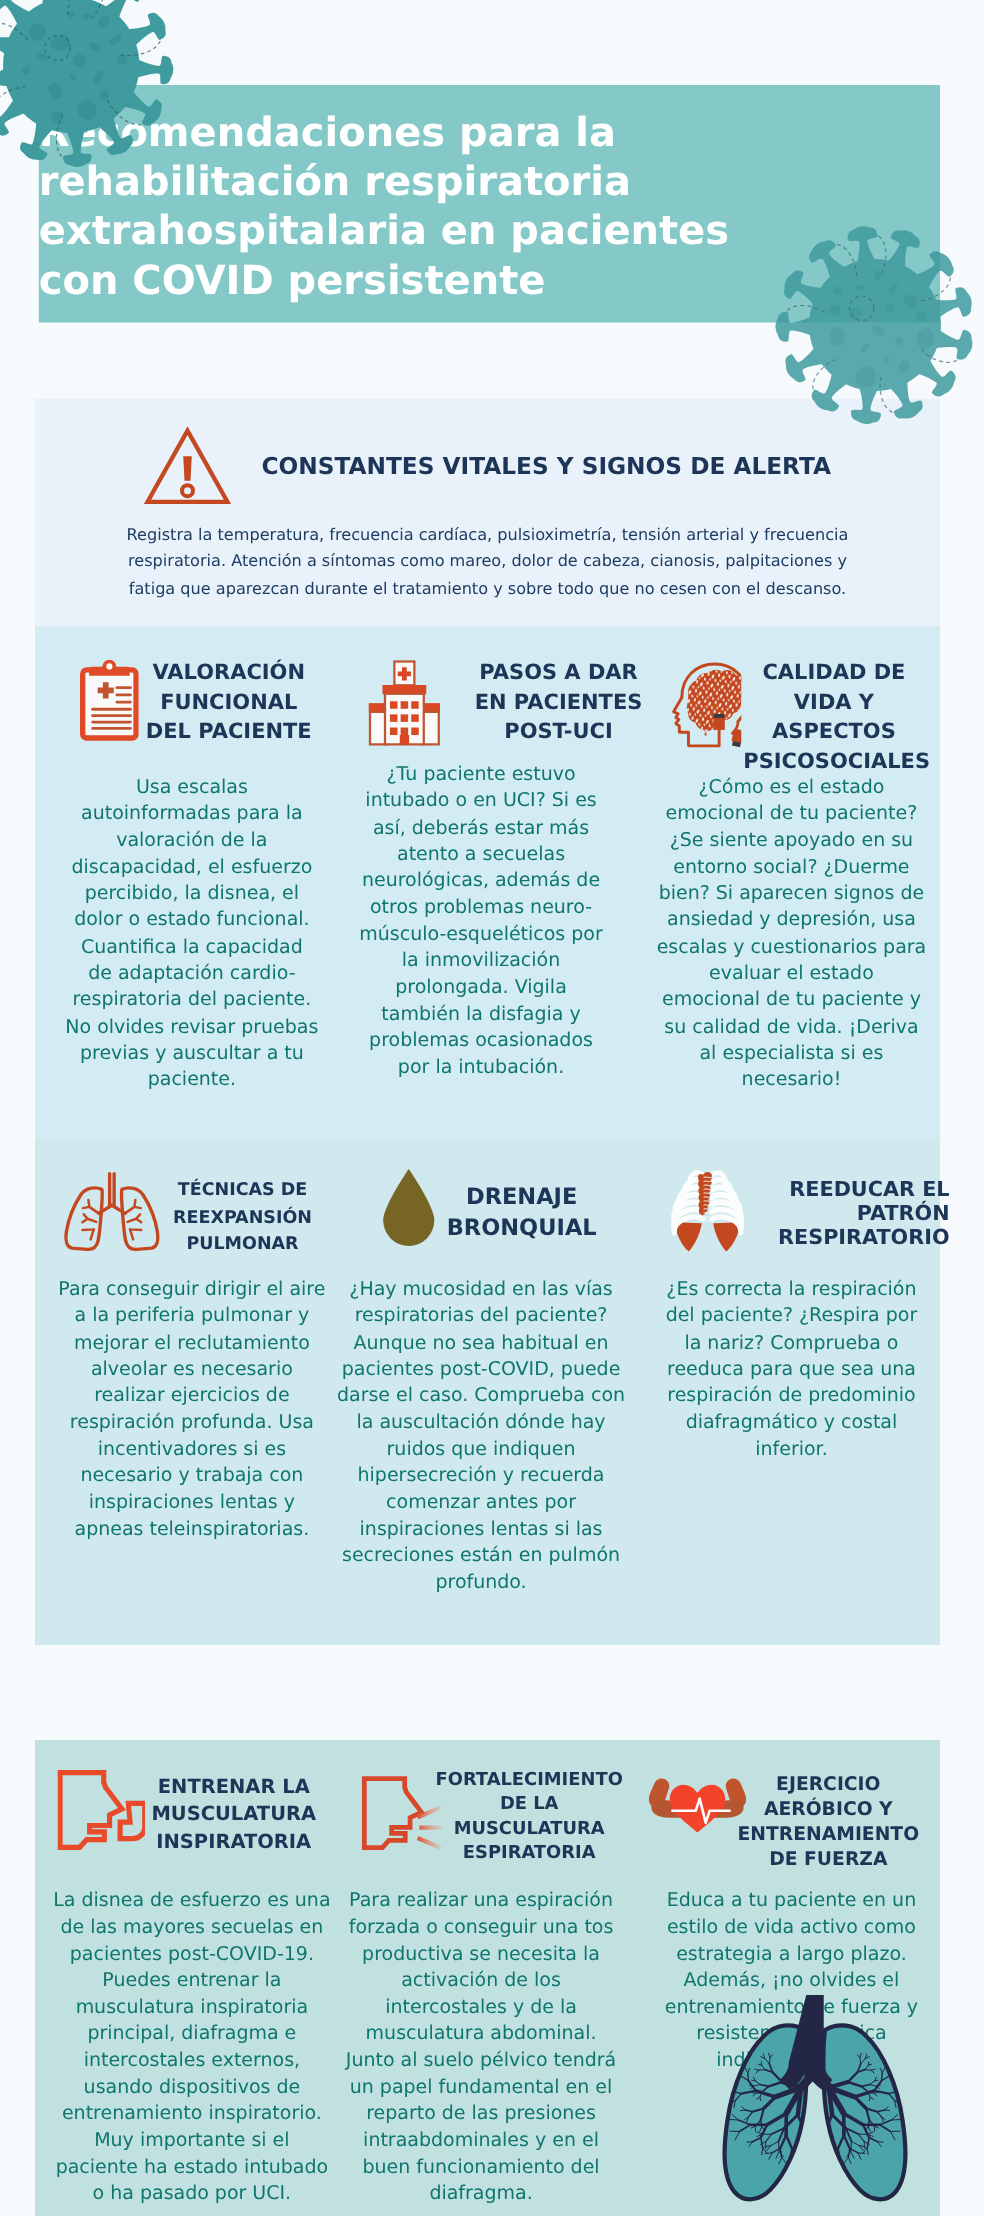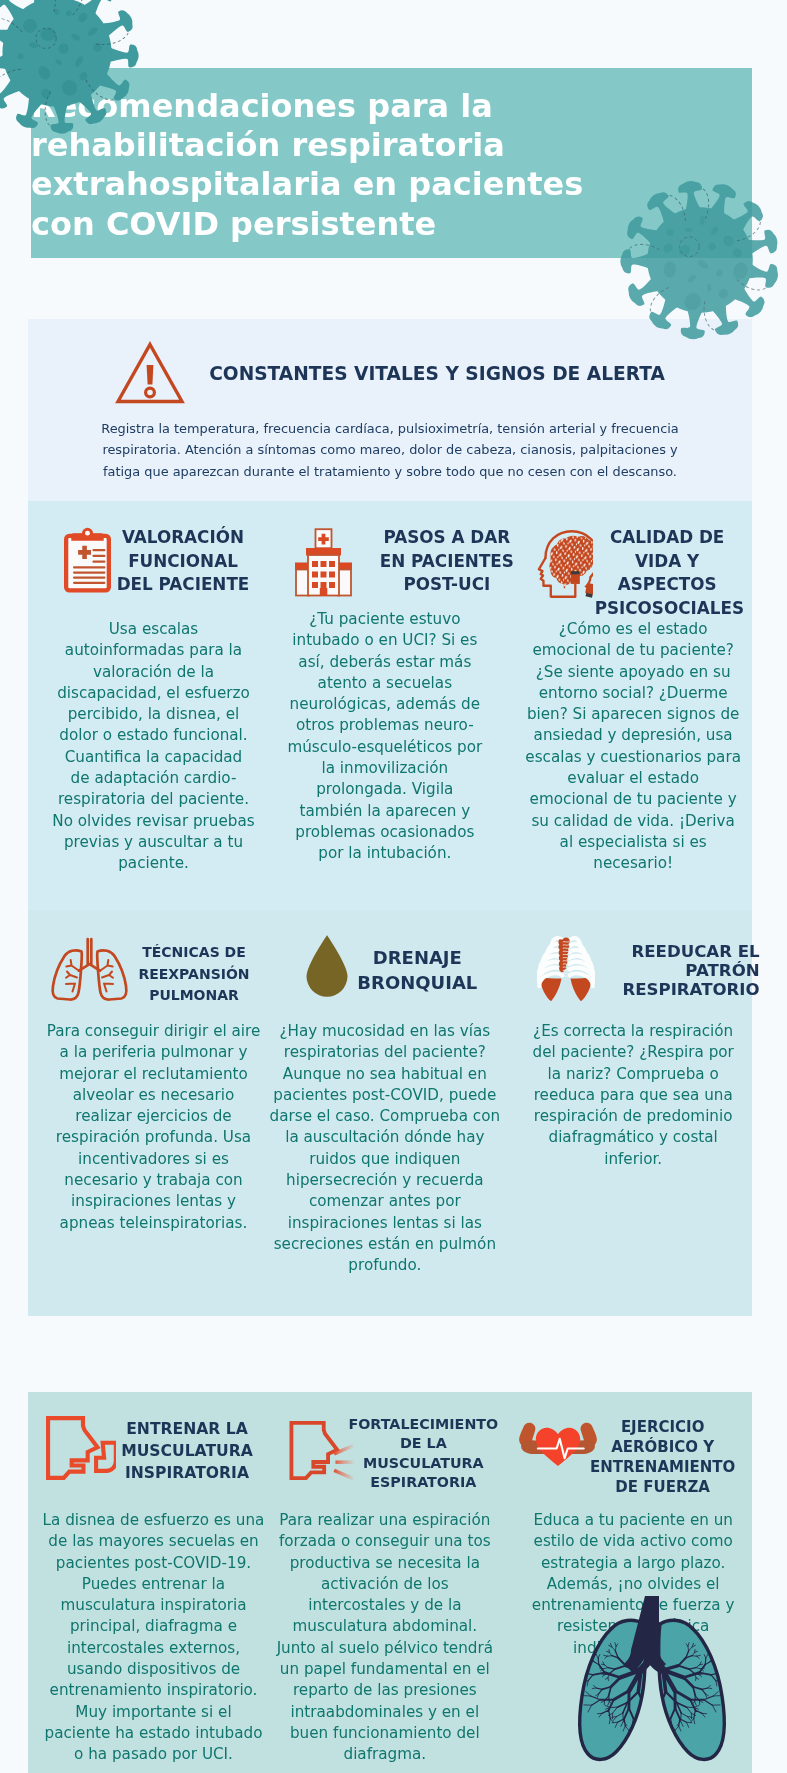--- a/index.html
+++ b/index.html
@@ -130,21 +130,21 @@
       <div class="cbody" style="position:absolute;left:-5px;top:108px;width:241px;">
             <div>¿Tu paciente estuvo</div>
             <div>intubado o en UCI? Si es</div>
             <div>así, deberás estar más</div>
             <div>atento a secuelas</div>
             <div>neurológicas, además de</div>
             <div>otros problemas neuro-</div>
             <div>músculo-esqueléticos por</div>
             <div>la inmovilización</div>
             <div>prolongada. Vigila</div>
-            <div>también la aparecen y</div>
+            <div>también la disfagia y</div>
             <div>problemas ocasionados</div>
             <div>por la intubación.</div>
           </div>
     </div>
     <div class="col">
       <div style="position:absolute;left:22px;top:25px;"><svg class="cicon" width="60" height="72" viewBox="0 0 82 98">
  <defs>
   <pattern id="flk" width="11.5" height="10" patternUnits="userSpaceOnUse" patternTransform="rotate(7)">
    <g fill="#fcfcfc">
     <ellipse cx="2.2" cy="2" rx=".95" ry="2.1"></ellipse>

